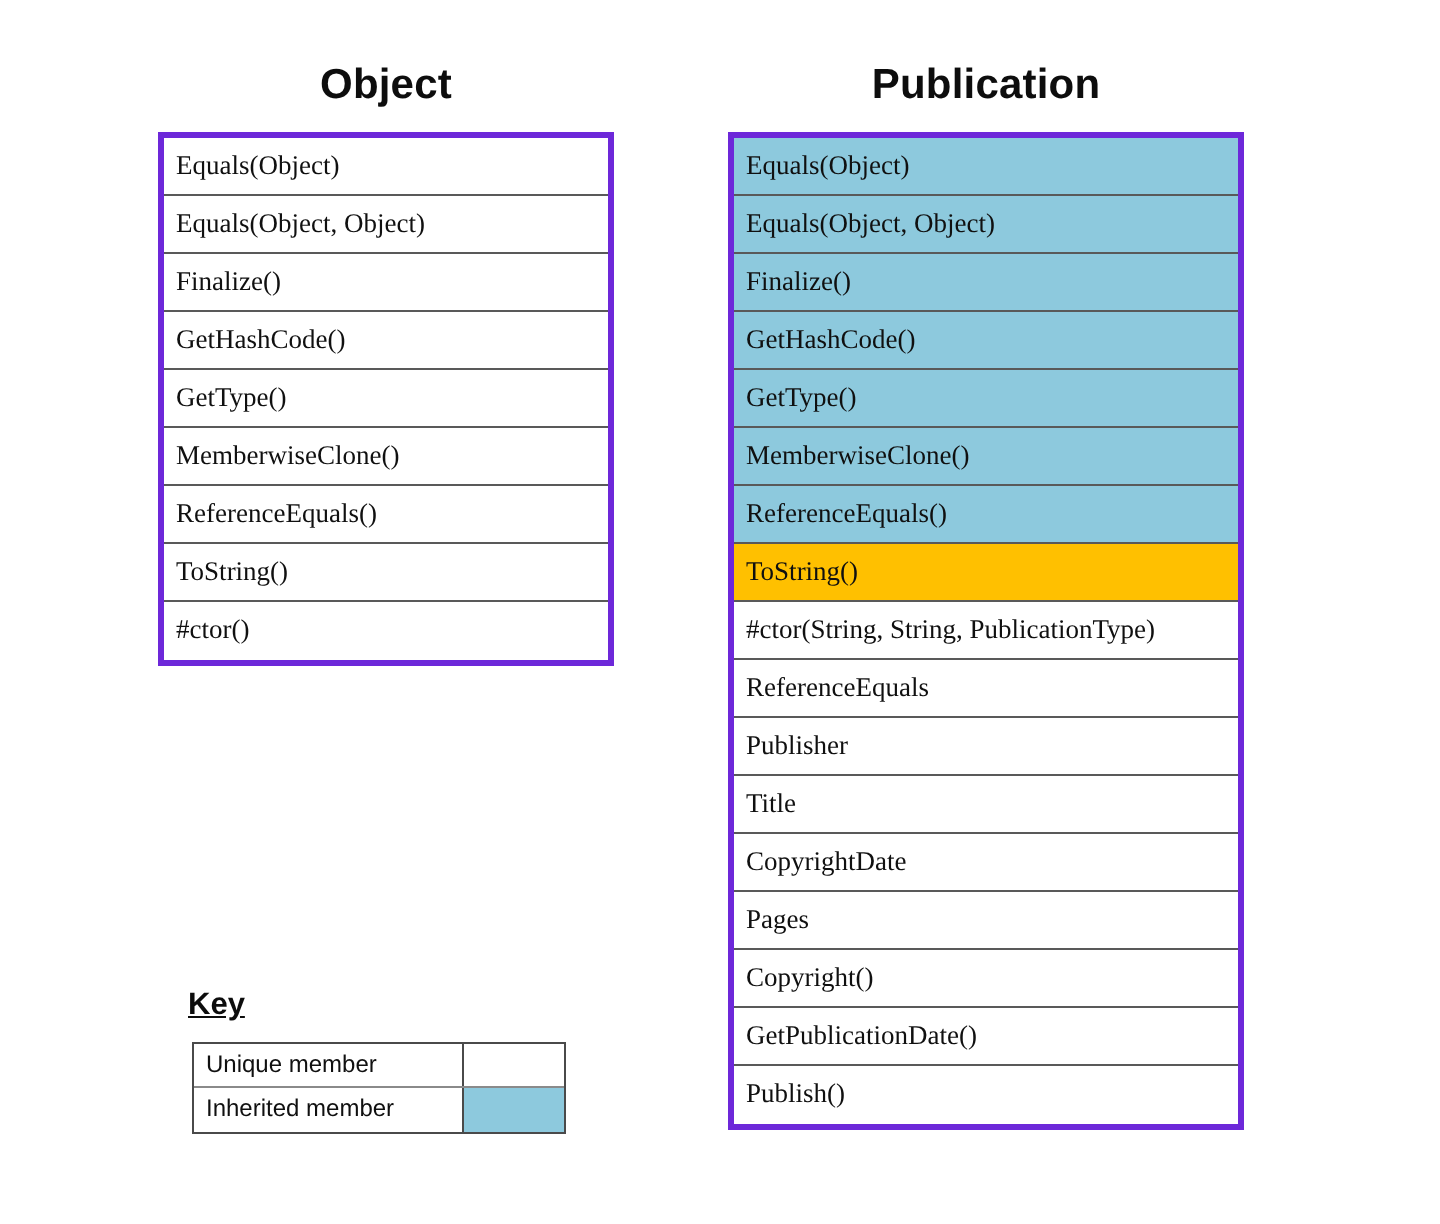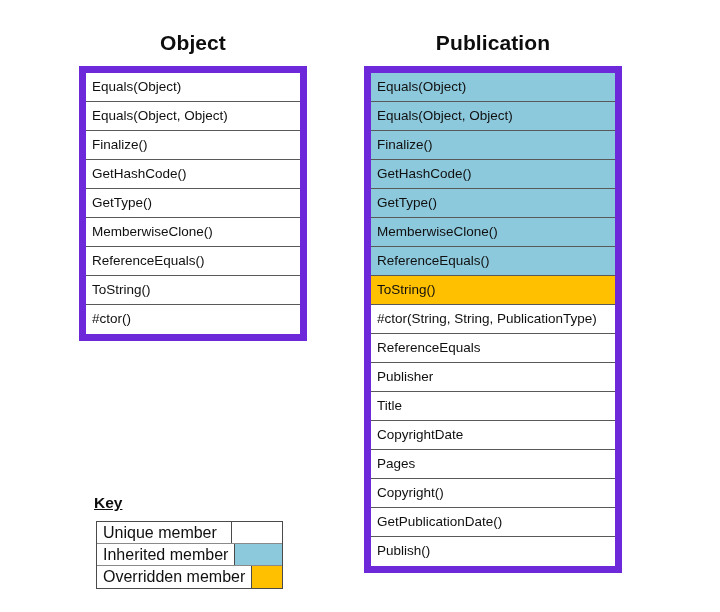--- a/index.html
+++ b/index.html
@@ -23,24 +23,25 @@
     text-align: center;
     color: #0d0d0d;
     letter-spacing: 0.1px;
   }
 
   #object-title  { left: 79px;  top: 31px; width: 228px; }
   #publication-title { left: 364px; top: 31px; width: 258px; }
 
   .member-table {
     position: absolute;
-    border: 7px solid #6d28d9;
+    border: 3px solid #6d28d9;
     border-collapse: collapse;
     box-sizing: border-box;
     background: #22c55e;
+    font-family: Liberation Serif, serif;
   }
 
   #object-table      { left: 79px;  top: 66px; width: 228px; }
   #publication-table { left: 364px; top: 66px; width: 258px; }
 
   .member-row {
     box-sizing: border-box;
     height: 29px;
     line-height: 27px;
     border-bottom: 1px solid #595959;
@@ -82,21 +83,21 @@
     box-sizing: border-box;
     height: 22px;
     border-bottom: 1px solid #8a8a8a;
   }
   .key-row:last-child { border-bottom: none; }
   .key-label {
     box-sizing: border-box;
     flex: 0 0 135px;
     padding: 0 6px;
     line-height: 21px;
-    font-size: 16px;
+    font-size: 12px;
     color: #101010;
     border-right: 1px solid #4a4a4a;
     white-space: nowrap;
   }
   .key-swatch {
     box-sizing: border-box;
     flex: 1 1 auto;
   }
 </style>
 </head>
@@ -142,17 +143,13 @@
 
 <div id="key-table">
     <div class="key-row">
       <div class="key-label">Unique member</div>
       <div class="key-swatch fill-none"></div>
     </div>
     <div class="key-row">
       <div class="key-label">Inherited member</div>
       <div class="key-swatch fill-inherited"></div>
     </div>
-    <div class="key-row">
-      <div class="key-label">Overridden member</div>
-      <div class="key-swatch fill-overridden"></div>
-    </div>
   </div>
 
 </body></html>

